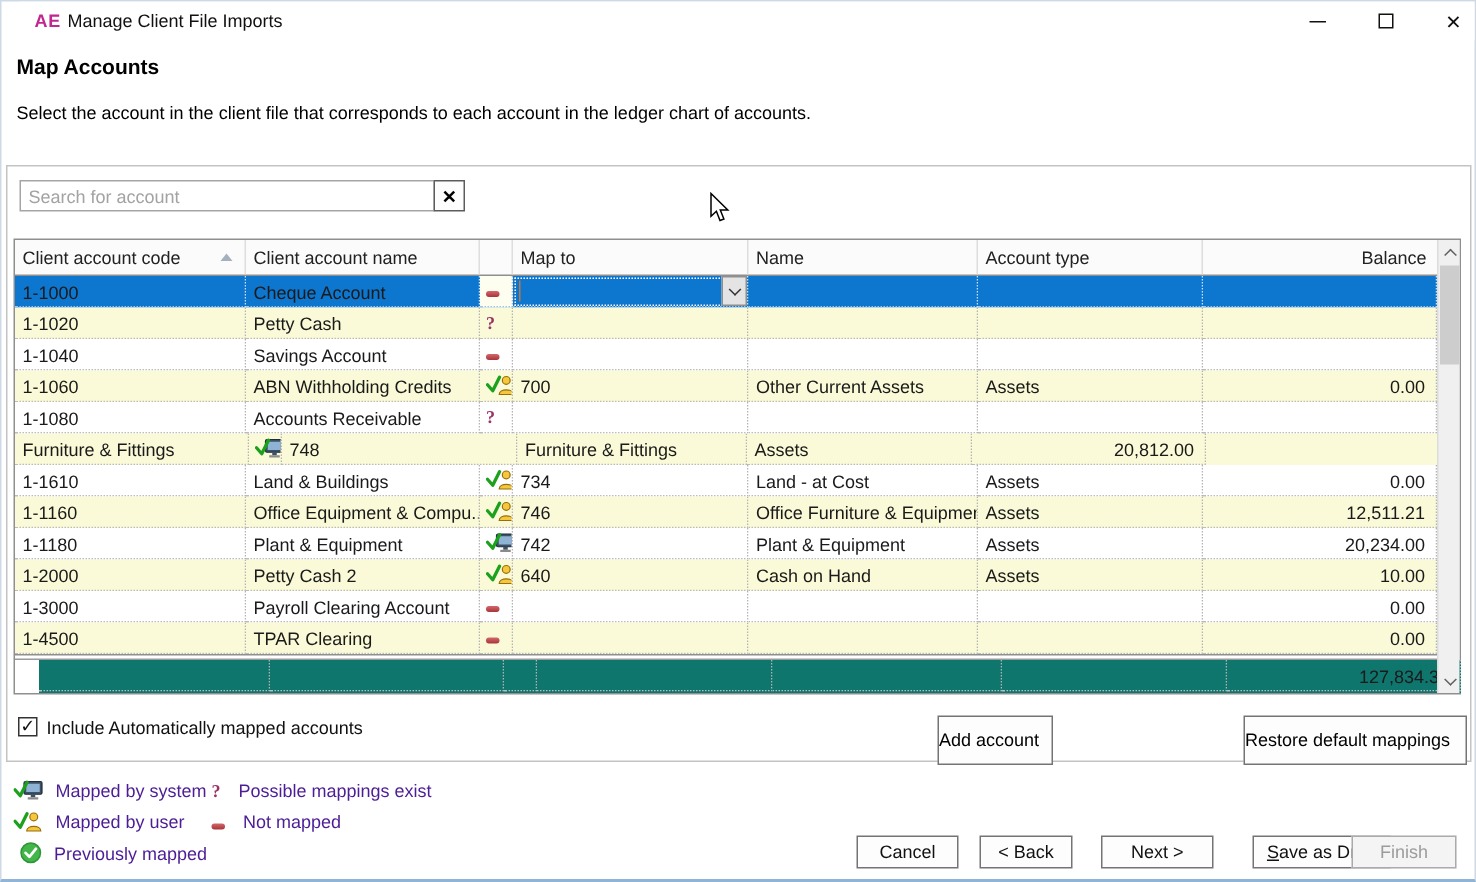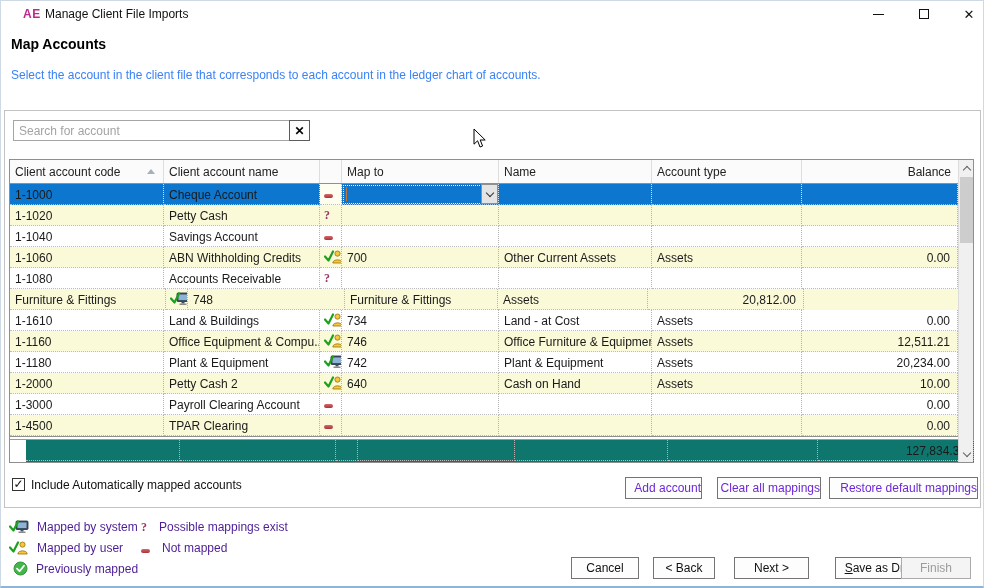--- a/index.html
+++ b/index.html
@@ -14,21 +14,21 @@
   .titlebar { position:absolute; left:12px; top:0; width:100%; height:26px; background:#ffffff; }
   .app-logo { position:absolute; left:10px; top:6px; font-weight:bold; font-size:12px; color:#c2268f; letter-spacing:0.5px; }
   .win-title { position:absolute; left:32px; top:6px; font-size:12px; color:#111; }
   .win-btn { position:absolute; top:3px; width:30px; height:20px; display:flex; align-items:center; justify-content:center; cursor:default; }
   .btn-min { left:850px; } .btn-max { left:896px; } .btn-close { left:941px; }
   .glyph-min { width:11px; height:0; border-top:1px solid #111; display:block; }
   .glyph-max { width:10px; height:10px; border:1px solid #111; display:block; }
   .glyph-close { font-size:13px; color:#111; line-height:1; }
   
   .page-heading { position:absolute; left:10px; top:35px; font-size:14px; font-weight:bold; color:#000; }
-  .page-desc { position:absolute; left:10px; top:67px; font-size:12px; color:#3b82f6; }
+  .page-desc { position:absolute; left:10px; top:67px; font-size:12px; color:#000000; }
   
   .groupbox { position:absolute; left:3px; top:109px; width:977px; height:398px; border:1px solid #c3c3c3; background:#fff; }
   
   .search-input { position:absolute; left:12px; top:119px; width:277px; height:21px; border:1px solid #a5a5a5; padding:0 5px; font-family:"Liberation Sans",sans-serif; font-size:12px; color:#333; outline:none; }
   .search-input::placeholder { color:#a3a3a3; }
   .search-clear { position:absolute; left:288px; top:119px; width:21px; height:21px; border:1px solid #5c5c5c; background:#fdfdfd; display:flex; align-items:center; justify-content:center; font-weight:bold; font-size:12px; color:#000; cursor:pointer; }
   
   .grid { position:absolute; left:8px; top:158px; width:965px; height:304px; border:1px solid #8f8f8f; background:#fff; }
   .grid-header { position:absolute; left:0; top:0; width:948px; height:24px; display:flex; border-bottom:1px solid #8f8f8f; background:#fbfbfb; }
   .hcell { height:23px; padding:5px 4px 0 5px; border-right:1px solid #dedede; color:#222; overflow:hidden; white-space:nowrap; position:relative; }
@@ -60,21 +60,21 @@
   .scrollbar { position:absolute; right:0; top:0; width:15px; height:302px; background:#f0f0f0; border-left:1px solid #dcdcdc; }
   .sb-btn { position:absolute; left:0; width:15px; height:16px; display:flex; align-items:center; justify-content:center; cursor:pointer; }
   .sb-up { top:0; } .sb-down { bottom:0; }
   .chev-up { width:6px; height:6px; border-left:1.5px solid #606060; border-top:1.5px solid #606060; transform:rotate(45deg); margin-top:3px; }
   .chev-dn { width:6px; height:6px; border-right:1.5px solid #606060; border-bottom:1.5px solid #606060; transform:rotate(45deg); margin-bottom:3px; }
   .sb-thumb { position:absolute; left:1px; top:17px; width:13px; height:66px; background:#cdcdcd; cursor:pointer; }
   
   .include-check { position:absolute; left:11px; top:477px; width:13px; height:13px; border:1px solid #333; background:#fff; display:flex; align-items:center; justify-content:center; cursor:pointer; }
   .include-check .tick { font-size:12px; color:#111; line-height:1; margin-top:-1px; }
   .include-label { position:absolute; left:30px; top:477px; font-size:12px; color:#111; }
-  .btn { position:absolute; height:22px; border:1px solid #747474; background:#fdfdfd; font-family:"Liberation Sans",sans-serif; font-size:12px; color:#6d28d9; text-align:right; line-height:21px; cursor:pointer; padding:0; }
+  .btn { position:absolute; height:33px; border:1px solid #747474; background:#fdfdfd; font-family:"Liberation Sans",sans-serif; font-size:12px; color:#000000; text-align:left; line-height:21px; cursor:pointer; padding:0; }
   .btn-add { left:624px; top:476px; width:77px; }
   .btn-clearall { left:716px; top:476px; width:104px; }
   .btn-restore { left:828px; top:476px; width:149px; }
   
   .legend-item { position:absolute; display:flex; align-items:center; }
   .legend-icon { display:inline-block; line-height:0; margin-right:8px; }
   .legend-label { font-size:12px; color:#4c1d95; }
   .lg-system { left:8px; top:519px; } .lg-user { left:8px; top:540px; } .lg-prev { left:12px; top:560px; }
   .lg-possible { left:140px; top:519px; } .lg-notmapped { left:140px; top:540px; }
   .lg-possible .legend-icon, .lg-notmapped .legend-icon { margin-right:12px; }
@@ -298,21 +298,20 @@
         </div>
     </div>
   </div>
 
   <div class="include-check">
       <span class="tick">✓</span>
     </div>
   <span class="include-label">Include Automatically mapped accounts</span>
 
   <button class="btn btn-add">Add account</button>
-  <button class="btn btn-clearall">Clear all mappings</button>
   <button class="btn btn-restore">Restore default mappings</button>
 
   <div class="legend-item lg-system">
     <span class="legend-icon"><svg width="20" height="14" viewBox="0 0 20 14">
           <rect x="7" y="1" width="12" height="8.5" rx="1" fill="#3c5166" stroke="#202c38" stroke-width="0.8"></rect>
           <rect x="8.5" y="2.5" width="9" height="5.5" fill="#8fb3d4"></rect>
           <rect x="11.5" y="9.5" width="3" height="2" fill="#3c5166"></rect>
           <rect x="9.5" y="11.5" width="7" height="1.5" fill="#8a8a8a"></rect>
           <path d="M1 6.5 L4.5 10.5 L9 1.5" fill="none" stroke="#1da11d" stroke-width="2.2" stroke-linecap="round" stroke-linejoin="round"></path>
         </svg></span>

